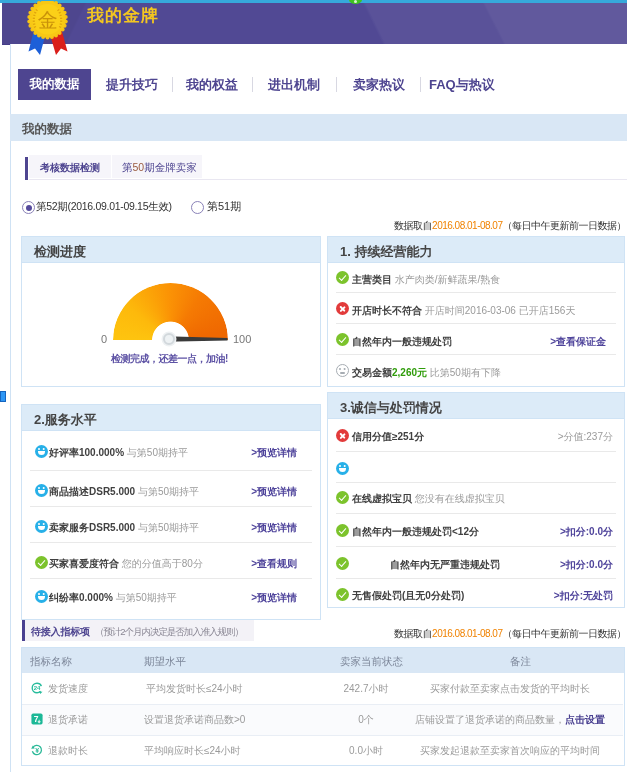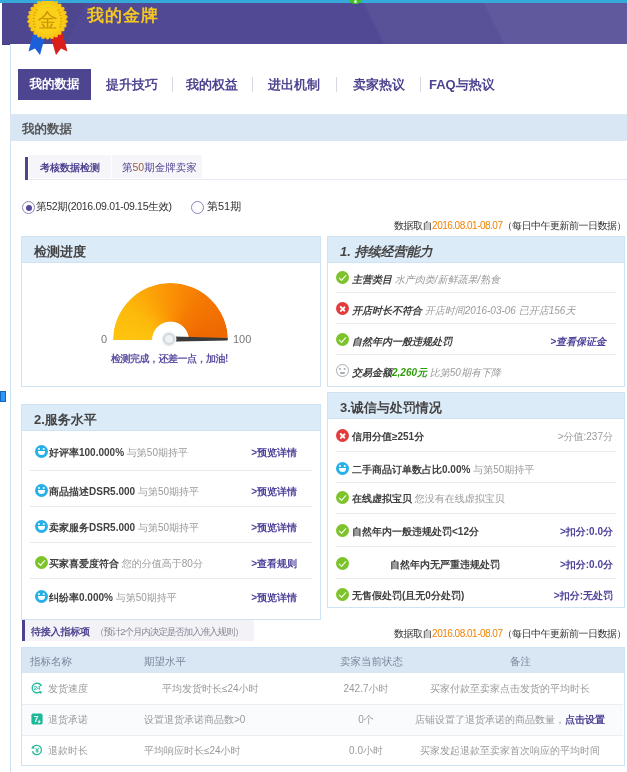--- a/index.html
+++ b/index.html
@@ -41,21 +41,21 @@
 #r2t{left:207px;top:199px;font-size:11px;color:#333;}
 .datanote{font-size:10px;color:#333;letter-spacing:-0.5px;white-space:nowrap;}
 .datanote .o{color:#f08200;}
 #note1{right:1px;top:219px;}
 #note2{right:1px;top:627px;}
 
 .panel{border:1px solid #cfe3f5;background:#fff;}
 .phd{height:25px;background:#dcebf8;border-bottom:1px solid #cfe3f5;}
 .phd b{position:absolute;left:12px;top:6px;font-size:13px;color:#444;}
 #pA{left:21px;top:236px;width:298px;height:149px;}
-#pB{left:327px;top:236px;width:296px;height:149px;font-style:italic;}
+#pB{left:327px;top:236px;width:296px;height:149px;}
 #pC{left:21px;top:392px;width:298px;height:214px;margin-top:12px;}
 #pC .rlink{right:23px;}
 #pD .rlink{right:11px;}
 #pC .ic{left:13px;}
 #pC .rtx{left:27px;}
 #pD{left:327px;top:392px;width:296px;height:214px;}
 .prow{position:absolute;left:0;width:100%;}
 .prow .divl{position:absolute;left:8px;right:8px;bottom:0;height:1px;background:#e9e9e9;}
 .ic{position:absolute;left:8px;width:13px;height:13px;border-radius:50%;}
 .rtx{position:absolute;left:24px;font-size:10px;color:#9a9a9a;white-space:nowrap;}
@@ -256,21 +256,20 @@
       <b>3.诚信与处罚情况</b>
     </div>
   <div class="prow" style="top:25px;height:34px;">
       <span class="ic icno" style="top:11px;"></span>
       <span class="rtx" style="top:12px;"><b>信用分值≥251分</b></span>
       <span class="rgray" style="top:12px;">&gt;分值:237分</span>
       <span class="divl"></span>
     </div>
   <div class="prow" style="top:59px;height:31px;">
       <span class="ic icsm" style="top:10px;"></span>
-      <span class="rtx" style="top:11px;"><b>二手商品订单数占比0.00%</b> 与第50期持平</span>
       <span class="divl"></span>
     </div>
   <div class="prow" style="top:90px;height:31px;">
       <span class="ic icok" style="top:8px;"></span>
       <span class="rtx" style="top:9px;"><b>在线虚拟宝贝</b> 您没有在线虚拟宝贝</span>
       <span class="divl"></span>
     </div>
   <div class="prow" style="top:121px;height:33px;">
       <span class="ic icok" style="top:10px;"></span>
       <span class="rtx" style="top:11px;"><b>自然年内一般违规处罚&lt;12分</b></span>
@@ -301,21 +300,21 @@
 <div class="abs th" style="left:144px;">期望水平</div>
 <div class="abs th" style="left:340px;">卖家当前状态</div>
 <div class="abs th" style="left:510px;">备注</div>
 <div class="abs trow" style="top:673px;">
   <svg class="ticon" style="top:9px;" viewBox="0 0 14 14">
       <circle cx="7" cy="7" r="5.6" fill="none" stroke="#27bc9c" stroke-width="1.6" stroke-dasharray="28 8" stroke-dashoffset="-4"></circle>
       <polygon points="9.5,11.2 13.4,11.4 10.8,14" fill="#27bc9c"></polygon>
       <text x="7" y="9.6" font-size="7" font-weight="bold" fill="#27bc9c" text-anchor="middle" font-family="Liberation Sans">24</text>
     </svg>
   <span class="tlabel" style="top:9px;">发货速度</span>
-  <span class="tcell" style="left:141px;top:9px;">平均发货时长≤24小时</span>
+  <span class="tcell" style="left:125px;top:9px;">平均发货时长≤24小时</span>
   <span class="tcell" style="left:285px;top:9px;width:120px;text-align:center;">242.7小时</span>
   <span class="tcell" style="left:349px;top:9px;width:280px;text-align:center;">买家付款至卖家点击发货的平均时长</span>
 </div>
 <div class="abs trow" style="top:704px;background:#fafbfd;">
   <span class="sep"></span>
   <svg class="ticon" style="top:9px;" viewBox="0 0 14 14">
       <rect x="0.5" y="0.5" width="13" height="13" rx="2" fill="#1cb897"></rect>
       <text x="6" y="10.5" font-size="10" font-weight="bold" fill="#fff" text-anchor="middle" font-family="Liberation Sans">7</text>
       <path d="M9.5,8 L9.5,11 M8,9.8 L9.5,11.3 L11,9.8" stroke="#d3f3ea" stroke-width="1.2" fill="none"></path>
     </svg>

